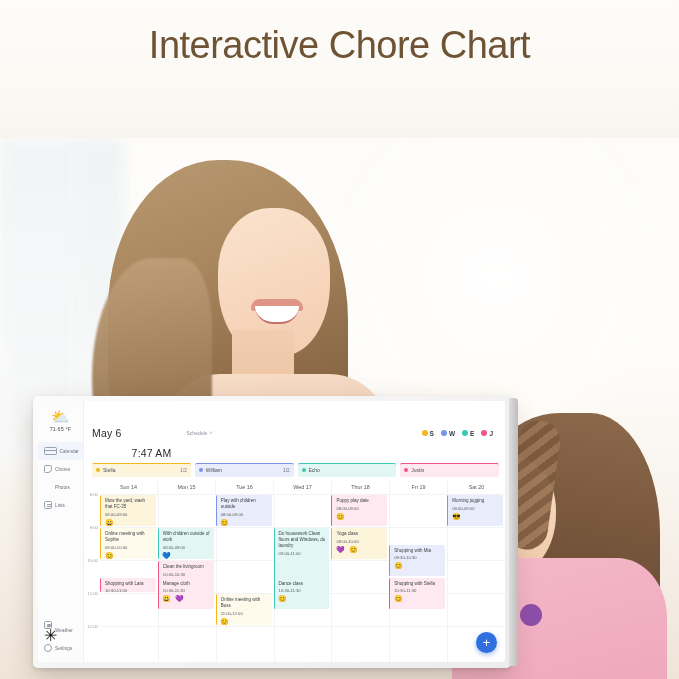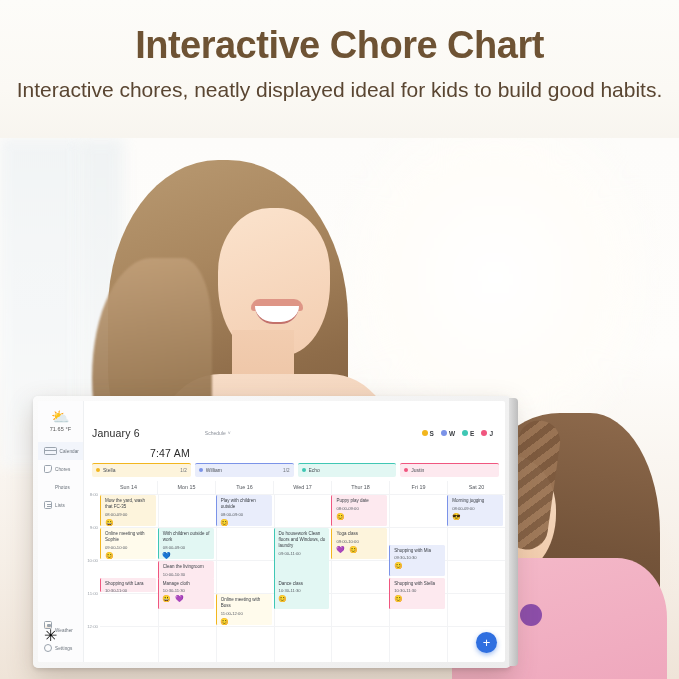--- a/index.html
+++ b/index.html
@@ -10,21 +10,21 @@
     position: relative;
   }
 
   
   .promo {
     position: absolute; left: 0; top: 0; width: 679px; height: 148px;
     background: linear-gradient(180deg,#fdfcf9 0%, #fbf9f4 60%, #f7f4ee 100%);
     text-align: center;
   }
   .promo-title {
-    font-size: 38px; font-weight: 700; letter-spacing: -0.5px;
+    font-size: 38px; font-weight: 400; letter-spacing: -0.5px;
     color: #6e5334; padding-top: 26px; line-height: 1.05;
   }
   .promo-sub {
     font-size: 21px; color: #5a4632; line-height: 1.32; padding-top: 10px;
     font-weight: 400;
   }
 
   
   .photo {
     position: absolute; left: 0; top: 138px; width: 679px; height: 541px;
@@ -194,21 +194,20 @@
   .ev-em{ font-size:7px; margin-top:2px; line-height:1; letter-spacing:1px;}
   .fab{ position:absolute; right:8px; bottom:9px; width:21px; height:21px; border-radius:50%;
         background:#2f6fe0; color:#fff; display:flex; align-items:center; justify-content:center;
         font-size:13px; font-weight:300; box-shadow:0 2px 5px rgba(47,111,224,.45); cursor:pointer;}
 </style>
 </head>
 <body>
 
 <div class="promo">
   <div class="promo-title">Interactive Chore Chart</div>
-  <div class="promo-sub">Interactive chores, neatly displayed ideal for kids to build good habits.</div>
 </div>
 
 <div class="photo">
   <div class="win-a"></div>
   <div class="win-b"></div>
   <div class="glow"></div>
 
   <div class="m-hair"></div>
   <div class="m-face"></div>
   <div class="m-lip"></div>
@@ -268,21 +267,21 @@
       </div>
       <div class="nav-item" style="margin-bottom:5px;">
         <span class="nav-ico gear"></span>
         <span class="nav-lbl">Settings</span>
       </div>
     </div>
 
     <div class="main">
 
       <div class="topbar">
-        <span class="date-txt">January 6</span>
+        <span class="date-txt">May 6</span>
         <span class="time-txt">7:47 AM</span>
         <span class="sched">
           <span>Schedule</span>
           <span class="caret">˅</span>
         </span>
         <span class="legend">
           <span class="lg">
             <span class="lg-dot" style="background:#f2b61e"></span>
             <span class="lg-txt">S</span>
           </span>

